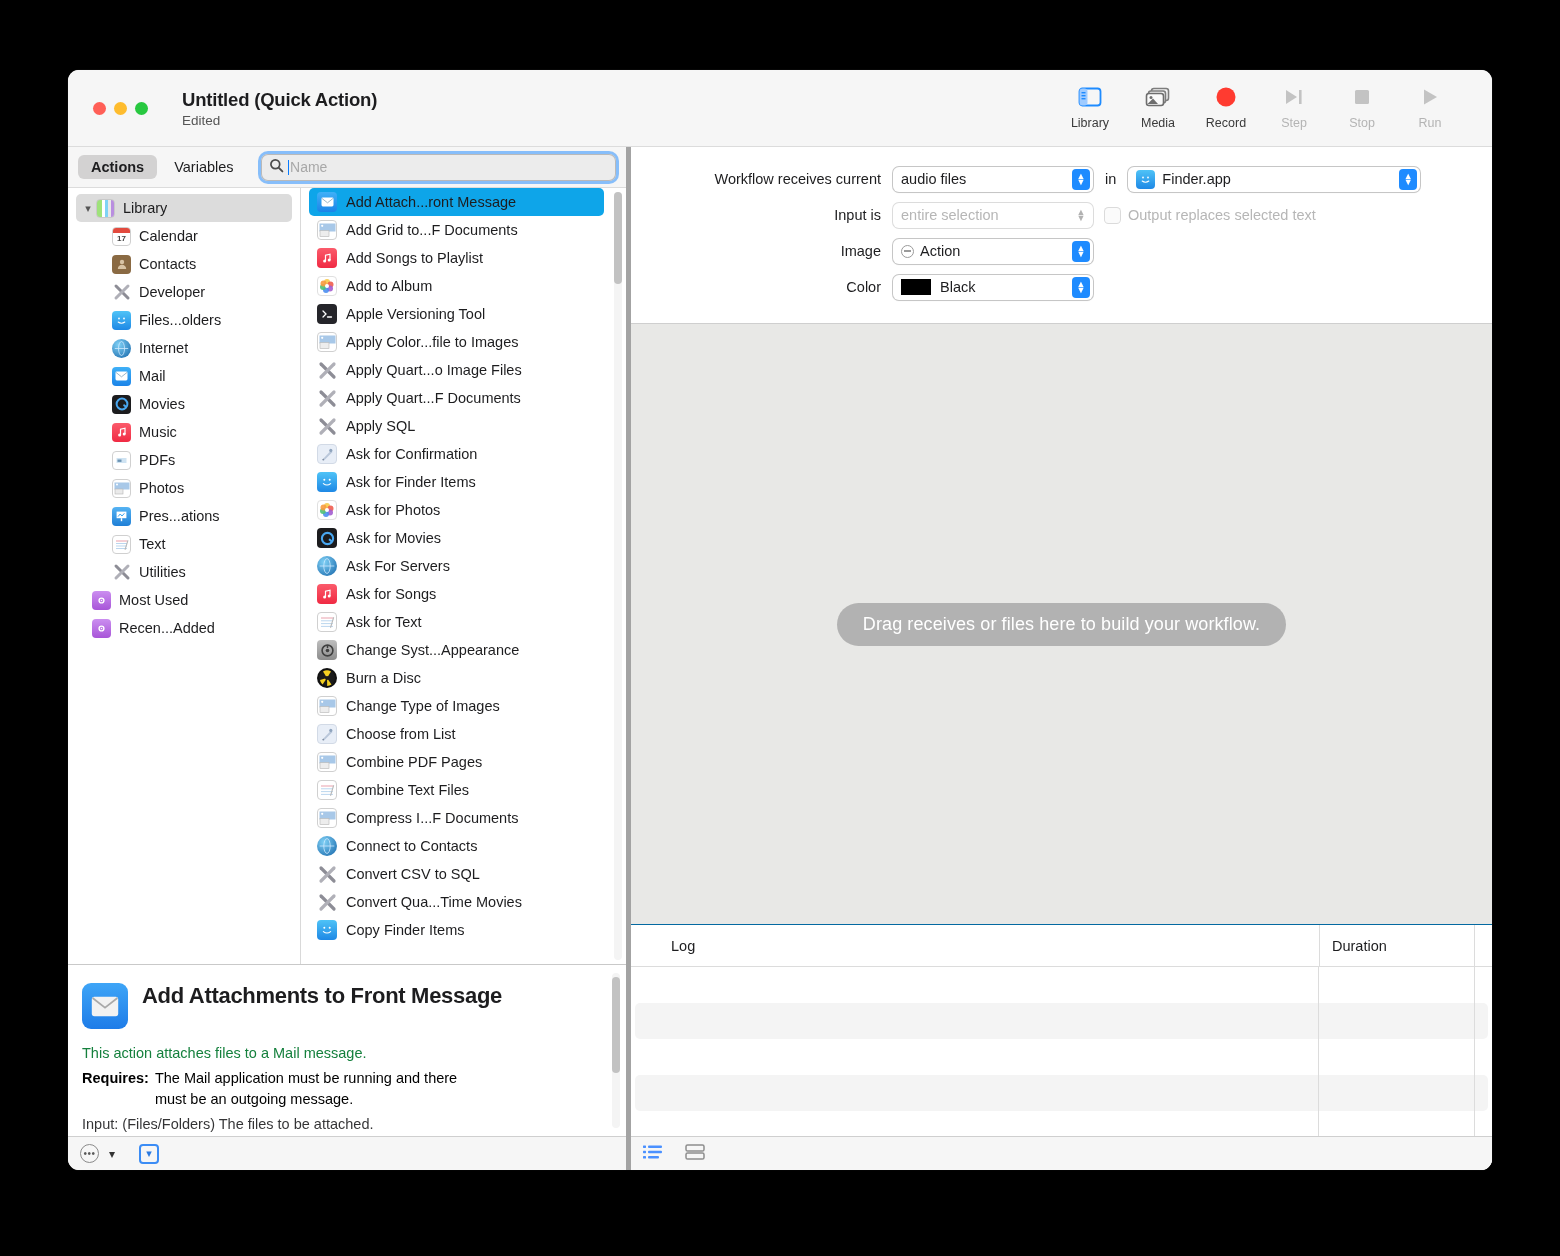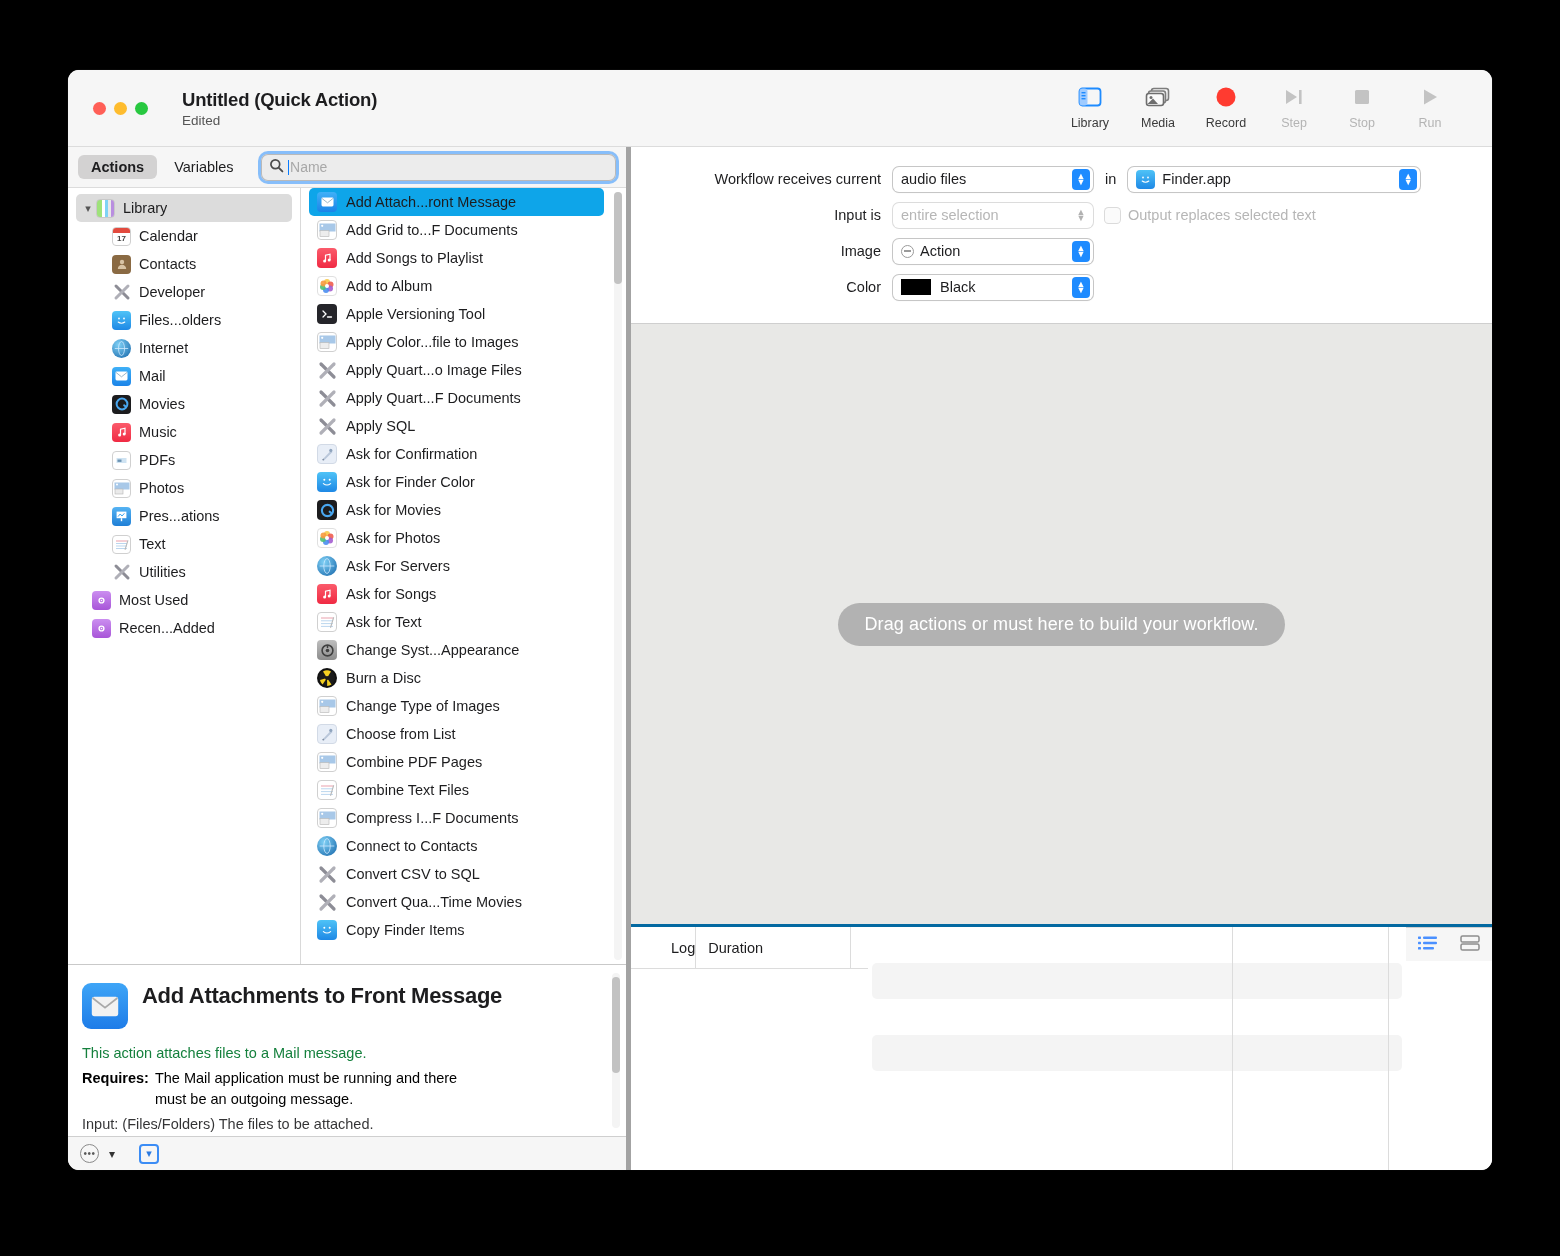--- a/index.html
+++ b/index.html
@@ -210,22 +210,22 @@
   .canvas {
     flex: 1; background: #e8e8e6; display: flex;
     align-items: center; justify-content: center; min-height: 0;
   }
   .droppill {
     background: #b2b2b2; color: #ffffff; font-size: 18px;
     padding: 11px 26px; border-radius: 22px; letter-spacing: 0.1px;
   }
 
   .logpanel {
-    height: 246px; background: #fff; border-top: 3px solid #0369a1;
-    display: flex; flex-direction: row; flex: none;
+    height: 246px; background: #fff; border-top: 1px solid #0369a1;
+    display: flex; flex-direction: column; flex: none;
   }
   .logheader {
     height: 42px; display: flex; align-items: center;
     border-bottom: 1px solid #dcdcdc; font-size: 14.5px; color: #1d1d1f;
     flex: none;
   }
   .logheader .col1 { flex: 1; padding-left: 40px; }
   .logheader .col2 { width: 155px; padding-left: 12px; border-left: 1px solid #dcdcdc; height: 100%; display: flex; align-items: center; }
   .logheader .col3 { width: 18px; border-left: 1px solid #dcdcdc; height: 100%; }
   .logrows { flex: 1; position: relative; overflow: hidden; }
@@ -606,46 +606,46 @@
                 <span>Ask for Confirmation</span>
               </div>
               <div class="act-row">
                 <span class="act-icon" style="background:linear-gradient(180deg,#4fc3f7,#1e88e5);">
                   <svg width="14" height="14" viewBox="0 0 14 14">
                     <circle cx="4.3" cy="4.8" r="1" fill="#fff"></circle>
                     <circle cx="9.7" cy="4.8" r="1" fill="#fff"></circle>
                     <path d="M3.4 8.6 q3.6 2.8 7.2 0" stroke="#fff" stroke-width="1.2" fill="none" stroke-linecap="round"></path>
                   </svg>
                 </span>
-                <span>Ask for Finder Color</span>
-              </div>
-              <div class="act-row">
-                <span class="act-icon" style="background:#1c1c1e;">
-                  <svg width="15" height="15" viewBox="0 0 15 15">
-                    <circle cx="7.5" cy="7.5" r="5.6" fill="none" stroke="#49a7f0" stroke-width="2.1"></circle>
-                    <rect x="8.4" y="8.4" width="4.2" height="2" rx="0.9" fill="#49a7f0" transform="rotate(40 10.5 9.4)"></rect>
-                  </svg>
-                </span>
-                <span>Ask for Movies</span>
+                <span>Ask for Finder Items</span>
               </div>
               <div class="act-row">
                 <span class="act-icon" style="background:#fff;border:1px solid #e0e0e0;">
                   <svg width="16" height="16" viewBox="0 0 16 16">
                     <circle cx="8" cy="4" r="3" fill="#f7c948" opacity="0.9"></circle>
                     <circle cx="11.5" cy="6.5" r="3" fill="#ef5d4f" opacity="0.9"></circle>
                     <circle cx="11" cy="10.5" r="3" fill="#a35dd0" opacity="0.9"></circle>
                     <circle cx="7" cy="12" r="3" fill="#4b8ef0" opacity="0.9"></circle>
                     <circle cx="4" cy="9" r="3" fill="#4fc177" opacity="0.9"></circle>
                     <circle cx="4.5" cy="5.5" r="3" fill="#f79b3f" opacity="0.9"></circle>
                     <circle cx="8" cy="8" r="2" fill="#fff"></circle>
                   </svg>
                 </span>
                 <span>Ask for Photos</span>
               </div>
               <div class="act-row">
+                <span class="act-icon" style="background:#1c1c1e;">
+                  <svg width="15" height="15" viewBox="0 0 15 15">
+                    <circle cx="7.5" cy="7.5" r="5.6" fill="none" stroke="#49a7f0" stroke-width="2.1"></circle>
+                    <rect x="8.4" y="8.4" width="4.2" height="2" rx="0.9" fill="#49a7f0" transform="rotate(40 10.5 9.4)"></rect>
+                  </svg>
+                </span>
+                <span>Ask for Movies</span>
+              </div>
+              <div class="act-row">
                 <span class="act-icon" style="background:radial-gradient(circle at 35% 30%,#7fd0f5,#1464a8);border-radius:50%;">
                   <svg width="16" height="16" viewBox="0 0 16 16">
                     <ellipse cx="8" cy="8" rx="3.2" ry="7.4" fill="none" stroke="#cfeaff" stroke-width="0.8"></ellipse>
                     <line x1="0.7" y1="8" x2="15.3" y2="8" stroke="#cfeaff" stroke-width="0.8"></line>
                   </svg>
                 </span>
                 <span>Ask For Servers</span>
               </div>
               <div class="act-row">
                 <span class="act-icon" style="background:linear-gradient(180deg,#fb5b6b,#f02a43);">
@@ -872,21 +872,21 @@
           <div class="popup">
             <span class="swatch" style="background: rgb(0, 0, 0);"></span>
             <span class="val">Black</span>
             <span class="stepper">▲<br>▼</span>
           </div>
         </div>
 
       </div>
 
       <div class="canvas">
-        <div class="droppill">Drag actions or must here to build your workflow.</div>
+        <div class="droppill">Drag receives or files here to build your workflow.</div>
       </div>
 
       <div class="logpanel">
         <div class="logheader">
           <div class="col1">Log</div>
           <div class="col2">Duration</div>
           <div class="col3"></div>
         </div>
         <div class="logrows">
           <div class="logrow"></div>

